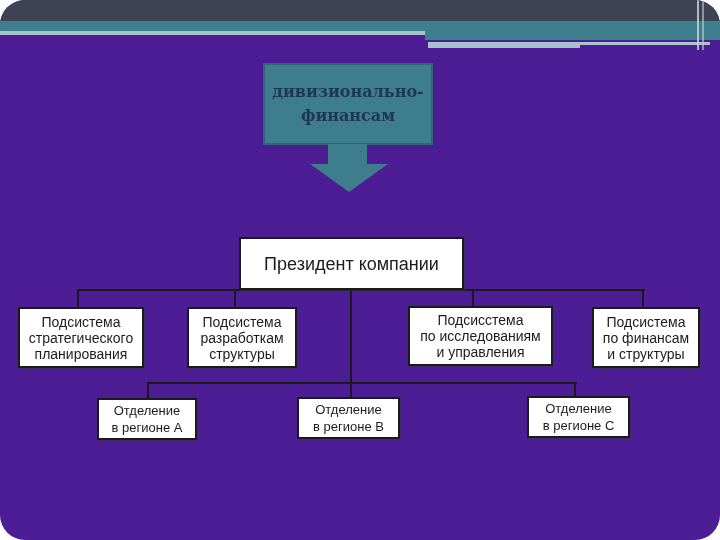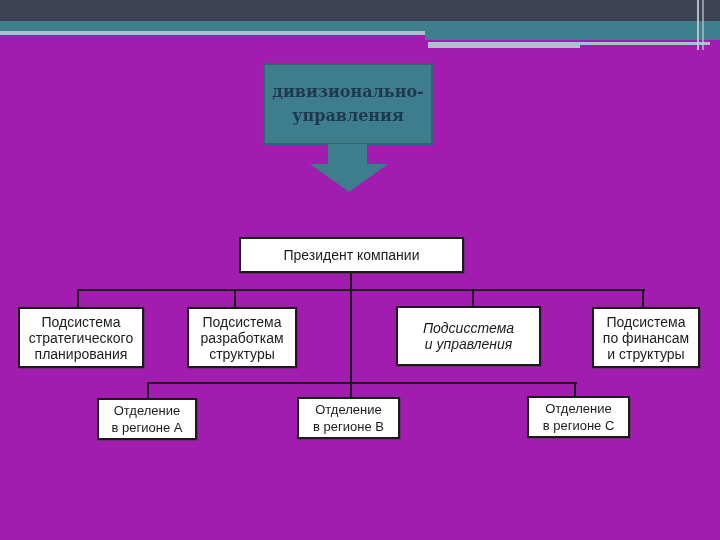--- a/index.html
+++ b/index.html
@@ -1,18 +1,18 @@
 <!DOCTYPE html>
 <html><head>
 <meta charset="utf-8">
 <style>
   html,body{margin:0;padding:0;background:#fff;}
   .slide{
-    position:relative;width:720px;height:540px;background:#a21caf;
-    overflow:hidden;font-family:"Liberation Sans",sans-serif;
+    position:relative;width:720px;height:540px;background:#4c1d95;
+    overflow:hidden;font-family:"Liberation Sans",sans-serif;border-radius:25px;
   }
   
   .bar-dark  {position:absolute;left:0;top:0;width:720px;height:21px;background:#3E4353;}
   .bar-teal  {position:absolute;left:0;top:21px;width:720px;height:10px;background:#3E7F8D;}
   .bar-light {position:absolute;left:0;top:31px;width:720px;height:4px;background:#A9C2CB;}
   .deco-teal-right{position:absolute;left:425px;top:31px;width:295px;height:9px;background:#3E7F8D;}
   .deco-light-1{position:absolute;left:428px;top:42px;width:282px;height:3px;background:#A9C2CB;}
   .deco-light-2{position:absolute;left:428px;top:45px;width:152px;height:3px;background:#A9C2CB;}
   .deco-v1{position:absolute;left:697px;top:0;width:2px;height:50px;background:rgba(195,208,216,.85);}
   .deco-v2{position:absolute;left:702px;top:0;width:2px;height:50px;background:rgba(195,208,216,.6);}
@@ -33,24 +33,24 @@
   }
 
   
   .node{
     position:absolute;background:#ffffff;border:2px solid #1a1a1a;box-sizing:border-box;
     display:flex;flex-direction:column;justify-content:center;align-items:center;
     text-align:center;color:#1c1c1c;font-size:14px;line-height:16px;
     box-shadow:1px 1px 0 rgba(60,60,60,.45);
   }
   .node span{display:block;white-space:nowrap;}
-  .n-president{left:239px;top:237px;width:225px;height:36px;font-size:14px;}
+  .n-president{left:239px;top:237px;width:225px;height:53px;font-size:18px;}
   .n-sub1{left:18px; top:307px;width:126px;height:61px;}
   .n-sub2{left:187px;top:307px;width:110px;height:61px;}
-  .n-sub3{left:396px;top:306px;width:145px;height:60px;font-style:italic;}
+  .n-sub3{left:408px;top:306px;width:145px;height:60px;}
   .n-sub4{left:592px;top:307px;width:108px;height:61px;}
   .n-regA{left:97px; top:398px;width:100px;height:42px;font-size:13px;line-height:17px;}
   .n-regB{left:297px;top:397px;width:103px;height:42px;font-size:13px;line-height:17px;}
   .n-regC{left:527px;top:396px;width:103px;height:42px;font-size:13px;line-height:17px;}
 
   .cline{position:absolute;background:#1a1a1a;}
   .l-center{left:350px;top:273px;width:2px;height:110px;}
   .l-h2{left:77px;top:289px;width:568px;height:2px;}
   .l-s1{left:77px; top:289px;width:2px;height:19px;}
   .l-s2{left:234px;top:289px;width:2px;height:19px;}
@@ -70,21 +70,21 @@
   <div class="bar-teal"></div>
   <div class="bar-light"></div>
   <div class="deco-teal-right"></div>
   <div class="deco-light-1"></div>
   <div class="deco-light-2"></div>
   <div class="deco-v1"></div>
   <div class="deco-v2"></div>
 
   <div class="callout">
     <span>дивизионально-</span>
-    <span>управления</span>
+    <span>финансам</span>
   </div>
   <div class="arrow-stem"></div>
   <div class="arrow-head"></div>
 
   <div class="cline l-center"></div>
   <div class="cline l-h2"></div>
   <div class="cline l-s1"></div>
   <div class="cline l-s2"></div>
   <div class="cline l-s3"></div>
   <div class="cline l-s4"></div>
@@ -104,20 +104,21 @@
   </div>
 
   <div class="node n-sub2">
     <span>Подсистема</span>
     <span>разработкам</span>
     <span>структуры</span>
   </div>
 
   <div class="node n-sub3">
     <span>Подсисстема</span>
+    <span>по исследованиям</span>
     <span>и управления</span>
   </div>
 
   <div class="node n-sub4">
     <span>Подсистема</span>
     <span>по финансам</span>
     <span>и структуры</span>
   </div>
 
   <div class="node n-regA">

